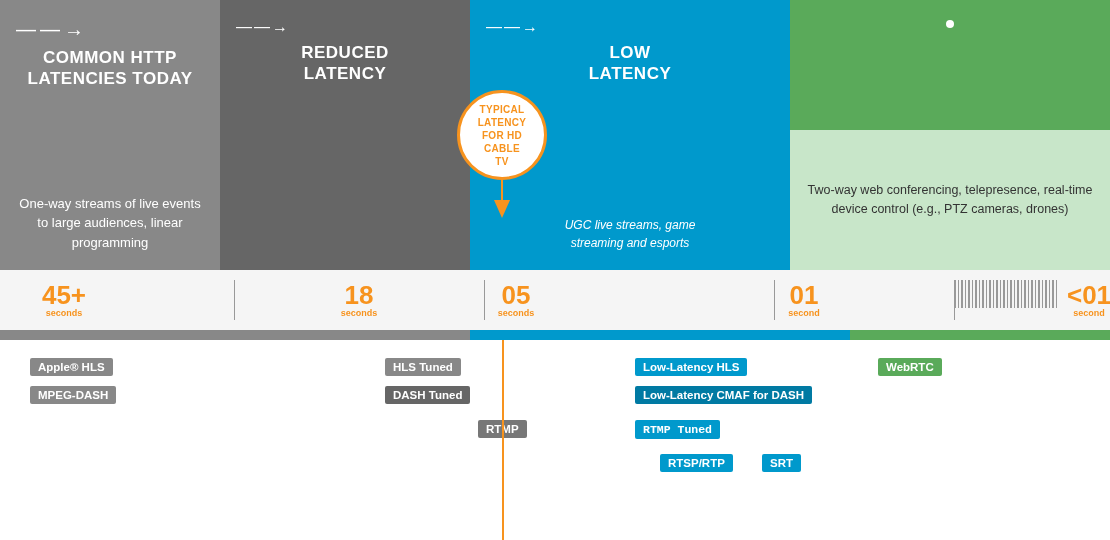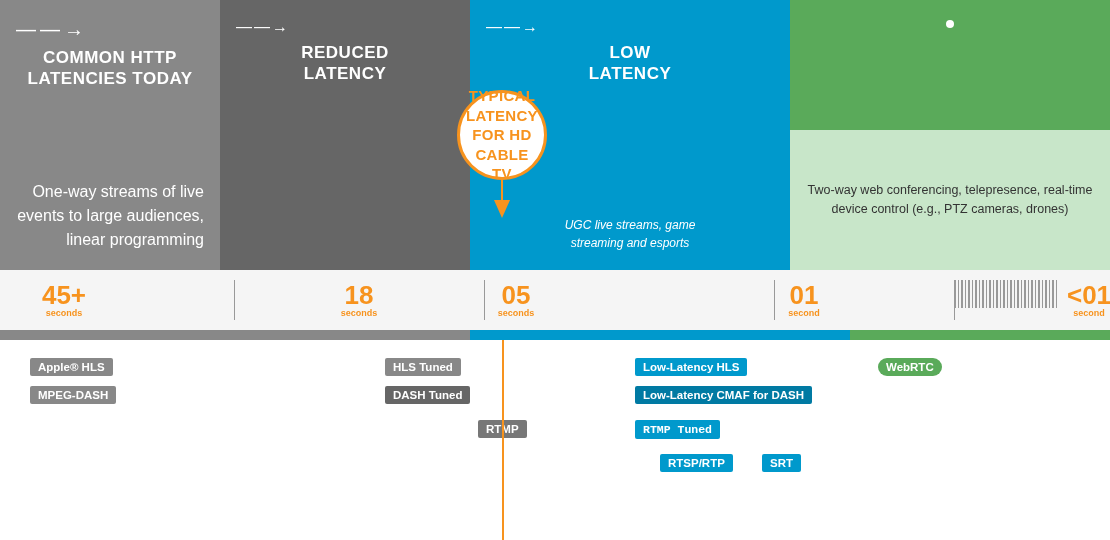--- a/index.html
+++ b/index.html
@@ -59,22 +59,22 @@
     .section-title {
       font-size: 17px;
       font-weight: 900;
       text-transform: uppercase;
       text-align: center;
       line-height: 1.25;
       letter-spacing: 0.5px;
     }
 
     .section-desc {
-      font-size: 16px;
-      text-align: right;
+      font-size: 13px;
+      text-align: center;
       margin-top: auto;
       padding-top: 20px;
       line-height: 1.5;
       font-weight: 400;
     }
 
     .section-near .lower-part {
       background: #c8e6c9;
       color: #333;
       position: absolute;
@@ -102,21 +102,21 @@
     .bubble {
       width: 90px;
       height: 90px;
       border-radius: 50%;
       border: 3px solid #f7931e;
       background: #fff;
       display: flex;
       align-items: center;
       justify-content: center;
       text-align: center;
-      font-size: 15px;
+      font-size: 10px;
       font-weight: 900;
       color: #f7931e;
       text-transform: uppercase;
       line-height: 1.3;
       letter-spacing: 0.3px;
     }
 
     .bubble-arrow {
       width: 0;
       height: 0;
@@ -407,17 +407,17 @@
     <div class="proto-tag proto-teal" style="left:635px; top:18px;">Low-Latency HLS</div>
 
     <div class="proto-tag proto-dark-teal" style="left:635px; top:46px;">Low-Latency CMAF for DASH</div>
 
     <div class="proto-tag proto-teal" style="left:635px; top:80px;font-family:Liberation Mono, monospace;">RTMP Tuned</div>
 
     <div class="proto-tag proto-teal" style="left:762px; top:114px;text-align:right;">SRT</div>
 
     <div class="proto-tag proto-teal" style="left:660px; top:114px;">RTSP/RTP</div>
 
-    <div class="proto-tag proto-green" style="left:878px; top:18px;border-radius:9px;">WebRTC</div>
+    <div class="proto-tag proto-green" style="left:878px; top:18px;">WebRTC</div>
 
   </div>
 
 </div>
 
 </body></html>

